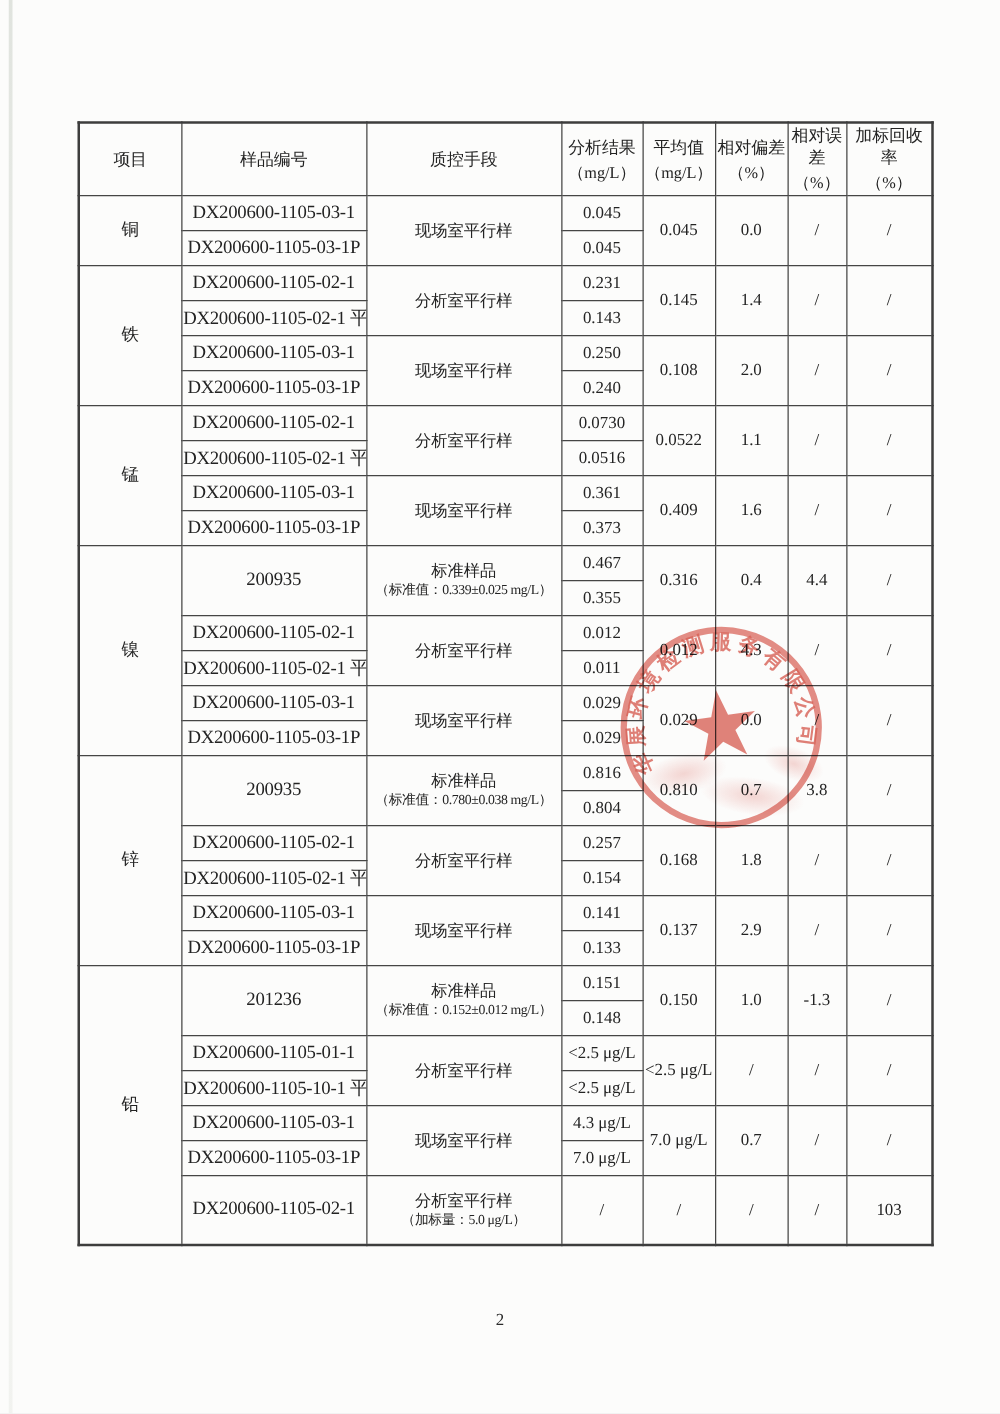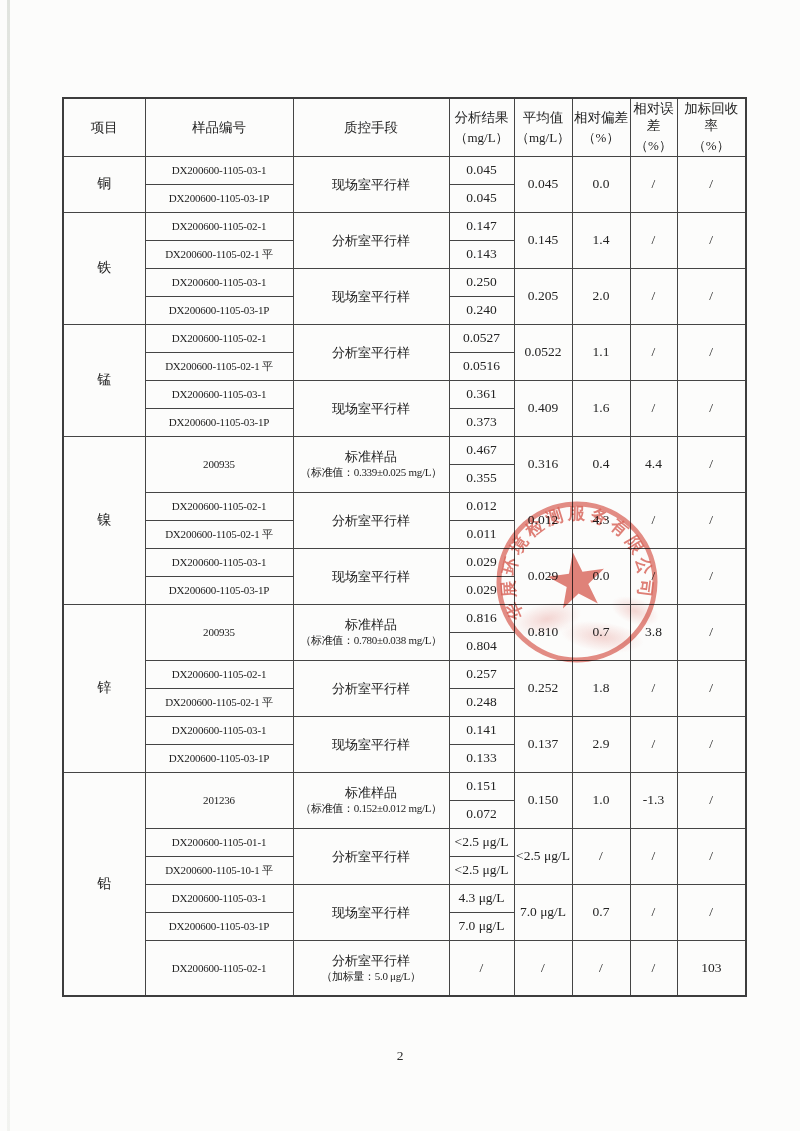--- a/index.html
+++ b/index.html
@@ -38,21 +38,21 @@
     vertical-align:middle;
     padding:0 1px;
     font-weight:normal;
     overflow:hidden;
   }
   table.qc{border:2px solid #3d3d3d;}
   table.qc thead tr{height:58px;}
   th .h1{font-size:13.5px;line-height:17px;}
   th .h2{font-size:13px;line-height:17px;margin-top:3px;}
   td{font-size:13.5px;}
-  td.sample-cell{font-size:11px;letter-spacing:-0.2px;white-space:nowrap;}
+  td.sample-cell{font-size:15px;letter-spacing:-0.2px;white-space:nowrap;}
   td.item-cell{font-size:14px;}
   td.method-cell .m1{font-size:13px;line-height:17px;}
   td.method-cell .m2{font-size:11px;line-height:15px;letter-spacing:-0.3px;white-space:nowrap;}
   .stamp{
     position:absolute;left:472px;top:477px;width:210px;height:210px;
     mix-blend-mode:multiply;opacity:.88;
     pointer-events:none;
   }
   .stamp svg{transform:rotate(-8deg);}
   .smudge{
@@ -133,52 +133,52 @@
         <tr style="height: 28px;">
           <td class="sample-cell">DX200600-1105-03-1P</td>
           <td>0.045</td>
         </tr>
         <tr style="height: 28px;">
           <td rowspan="4" class="item-cell">铁</td>
           <td class="sample-cell">DX200600-1105-02-1</td>
           <td rowspan="2" class="method-cell">
             <div class="m1">分析室平行样</div>
           </td>
-          <td>0.147</td>
+          <td>0.231</td>
           <td rowspan="2">0.145</td>
           <td rowspan="2">1.4</td>
           <td rowspan="2">/</td>
           <td rowspan="2">/</td>
         </tr>
         <tr style="height: 28px;">
           <td class="sample-cell">DX200600-1105-02-1 平</td>
           <td>0.143</td>
         </tr>
         <tr style="height: 28px;">
           <td class="sample-cell">DX200600-1105-03-1</td>
           <td rowspan="2" class="method-cell">
             <div class="m1">现场室平行样</div>
           </td>
           <td>0.250</td>
-          <td rowspan="2">0.205</td>
+          <td rowspan="2">0.108</td>
           <td rowspan="2">2.0</td>
           <td rowspan="2">/</td>
           <td rowspan="2">/</td>
         </tr>
         <tr style="height: 28px;">
           <td class="sample-cell">DX200600-1105-03-1P</td>
           <td>0.240</td>
         </tr>
         <tr style="height: 28px;">
           <td rowspan="4" class="item-cell">锰</td>
           <td class="sample-cell">DX200600-1105-02-1</td>
           <td rowspan="2" class="method-cell">
             <div class="m1">分析室平行样</div>
           </td>
-          <td>0.0527</td>
+          <td>0.0730</td>
           <td rowspan="2">0.0522</td>
           <td rowspan="2">1.1</td>
           <td rowspan="2">/</td>
           <td rowspan="2">/</td>
         </tr>
         <tr style="height: 28px;">
           <td class="sample-cell">DX200600-1105-02-1 平</td>
           <td>0.0516</td>
         </tr>
         <tr style="height: 28px;">
@@ -257,28 +257,28 @@
         </tr>
         <tr style="height: 28px;">
           <td>0.804</td>
         </tr>
         <tr style="height: 28px;">
           <td class="sample-cell">DX200600-1105-02-1</td>
           <td rowspan="2" class="method-cell">
             <div class="m1">分析室平行样</div>
           </td>
           <td>0.257</td>
-          <td rowspan="2">0.252</td>
+          <td rowspan="2">0.168</td>
           <td rowspan="2">1.8</td>
           <td rowspan="2">/</td>
           <td rowspan="2">/</td>
         </tr>
         <tr style="height: 28px;">
           <td class="sample-cell">DX200600-1105-02-1 平</td>
-          <td>0.248</td>
+          <td>0.154</td>
         </tr>
         <tr style="height: 28px;">
           <td class="sample-cell">DX200600-1105-03-1</td>
           <td rowspan="2" class="method-cell">
             <div class="m1">现场室平行样</div>
           </td>
           <td>0.141</td>
           <td rowspan="2">0.137</td>
           <td rowspan="2">2.9</td>
           <td rowspan="2">/</td>
@@ -295,21 +295,21 @@
             <div class="m1">标准样品</div>
             <div class="m2">（标准值：0.152±0.012 mg/L）</div>
           </td>
           <td>0.151</td>
           <td rowspan="2">0.150</td>
           <td rowspan="2">1.0</td>
           <td rowspan="2">-1.3</td>
           <td rowspan="2">/</td>
         </tr>
         <tr style="height: 28px;">
-          <td>0.072</td>
+          <td>0.148</td>
         </tr>
         <tr style="height: 28px;">
           <td class="sample-cell">DX200600-1105-01-1</td>
           <td rowspan="2" class="method-cell">
             <div class="m1">分析室平行样</div>
           </td>
           <td>&lt;2.5 μg/L</td>
           <td rowspan="2">&lt;2.5 μg/L</td>
           <td rowspan="2">/</td>
           <td rowspan="2">/</td>

